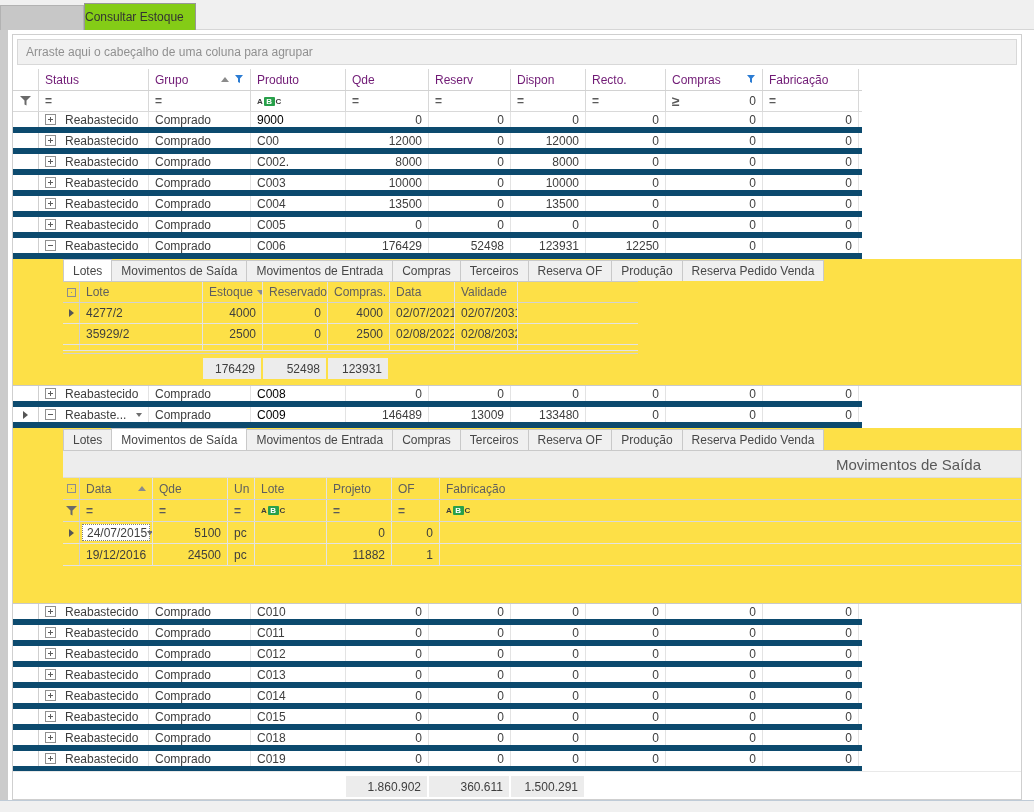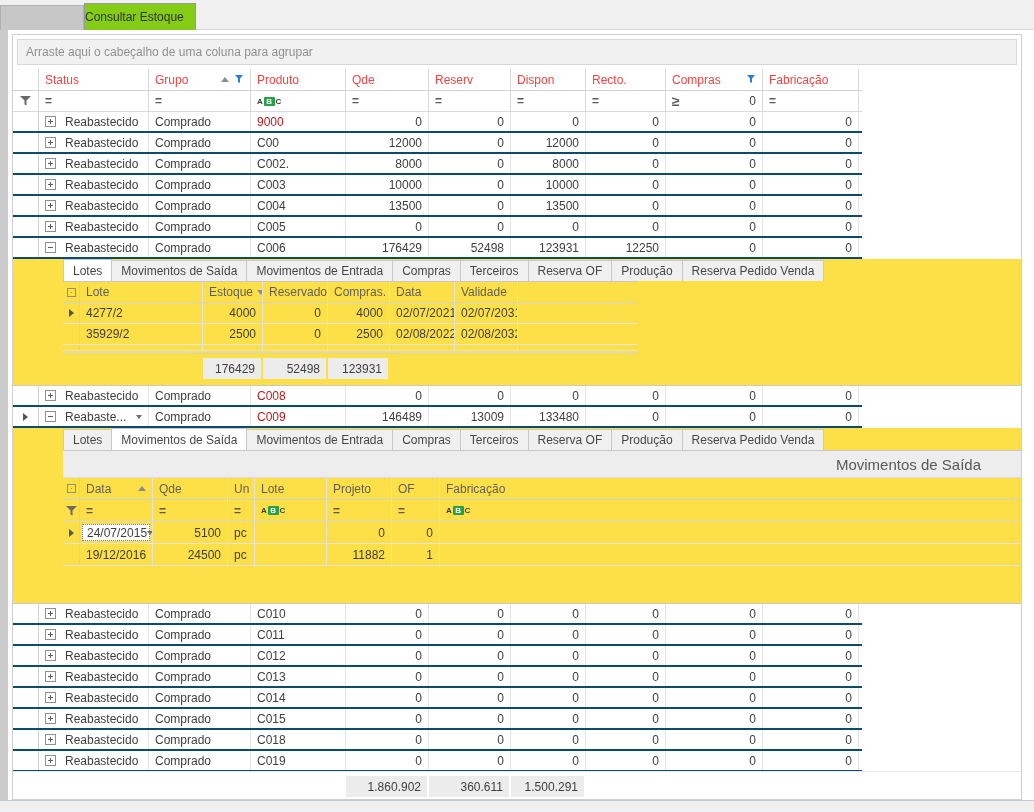--- a/index.html
+++ b/index.html
@@ -13,33 +13,33 @@
 
   .left-strip{position:absolute;left:0;top:30px;width:8px;height:770px;background:#cbcbcb}
   .bottom-strip{position:absolute;left:0;top:800px;width:1034px;height:12px;background:#f0f0f0;border-top:1px solid #bfcbd7}
 
   
   .panel{position:absolute;left:12px;top:34px;width:1010px;height:766px;background:#fff;border:1px solid #cfcfcf;overflow:hidden}
   .group-band{margin:4px;height:26px;background:#f1f1f1;border:1px solid #d8d8d8;display:flex;align-items:center;padding-left:8px;color:#909090}
 
   
   .row,.hrow,.frow{display:flex;width:849px}
-  .row{height:21px;border-bottom:2px solid #0c4a6e}
-  .hrow{height:22px;border-bottom:1px solid #d2d2d2;color:#ef4444}
+  .row{height:21px;border-bottom:6px solid #0c4a6e}
+  .hrow{height:22px;border-bottom:1px solid #d2d2d2;color:#701a75}
   .frow{height:21px;border-bottom:1px solid #d9d9d9}
   .cell{display:flex;align-items:center;padding:0 6px;border-right:1px solid #e3e3e3;overflow:hidden;white-space:nowrap}
   .hrow .cell,.frow .cell{border-right:1px solid #d8d8d8}
   .num{justify-content:flex-end}
   .ind{border-right:1px solid #cfcfcf;justify-content:center;padding:0}
   .c-ind{width:26px;flex:none}.c-status{width:110px;flex:none}.c-grupo{width:102px;flex:none}
   .c-prod{width:95px;flex:none}.c-qde{width:83px;flex:none}.c-reserv{width:82px;flex:none}
   .c-dispon{width:75px;flex:none}.c-recto{width:80px;flex:none}.c-compras{width:97px;flex:none}.c-fab{width:96px;flex:none}
   .gbody{height:659px;overflow:hidden}
 
-  .green{color:#b91c1c}
+  .green{color:#000000}
   .hlabel{flex:1}
 
   
   .xp{width:11px;height:11px;border:1px solid #909090;background:#fff;position:relative;margin-right:9px;flex:none}
   .xp::before{content:"";position:absolute;left:2px;right:2px;top:4px;height:1px;background:#5c5c5c}
   .xp.plus::after{content:"";position:absolute;top:2px;bottom:2px;left:4px;width:1px;background:#5c5c5c}
 
   
   .tri-r{width:0;height:0;border-left:5px solid #555;border-top:4px solid transparent;border-bottom:4px solid transparent}
   .sort-up{width:0;height:0;border-bottom:5px solid #8b8b8b;border-left:4px solid transparent;border-right:4px solid transparent;margin-left:4px}

